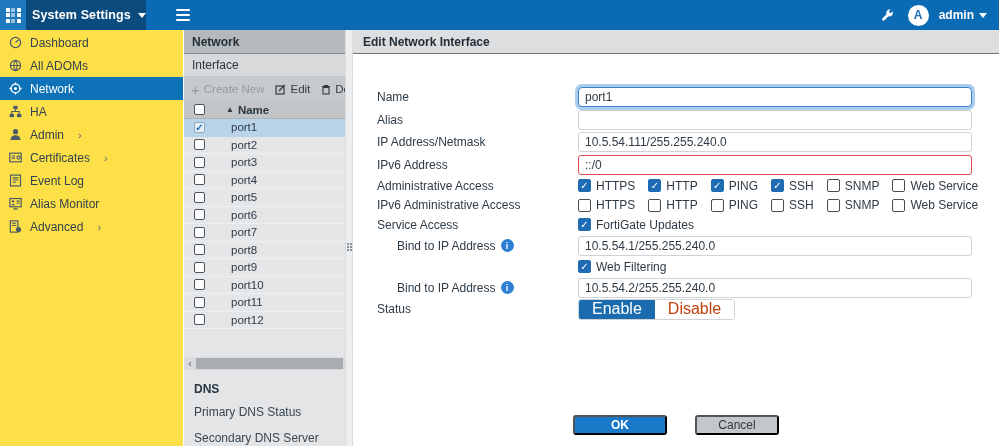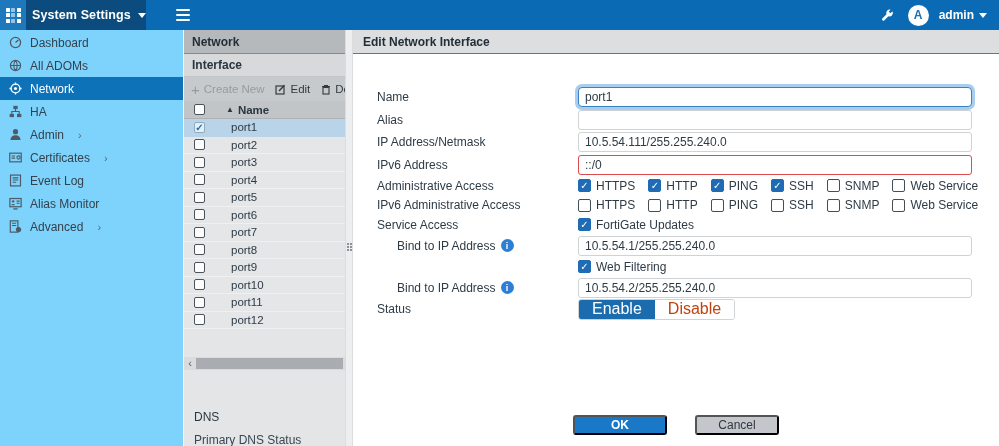--- a/index.html
+++ b/index.html
@@ -18,49 +18,49 @@
   .ss-label { font-size:12.5px; font-weight:bold; letter-spacing:0.1px; }
   .chev-dn { width:0; height:0; border-left:4px solid transparent; border-right:4px solid transparent; border-top:5px solid #fff; margin-top:1px; }
   .hamburger { margin-left:30px; display:flex; flex-direction:column; gap:2.5px; cursor:pointer; }
   .hamburger i { display:block; width:14px; height:2.5px; background:#fff; border-radius:1px; }
   .tb-spacer { flex:1; }
   .wrench { margin-right:14px; cursor:pointer; display:flex; }
   .avatar { width:21px; height:21px; border-radius:50%; background:#fff; color:#1a6fb5; font-weight:bold; font-size:12px; display:flex; align-items:center; justify-content:center; margin-right:5px; }
   .userbox { display:flex; align-items:center; gap:5px; padding-right:12px; cursor:pointer; }
   .username { font-size:12px; font-weight:bold; }
   
-  .sidebar { position:absolute; top:30px; left:0; width:183px; bottom:0; background:#7dd3fc; padding-top:1px; }
+  .sidebar { position:absolute; top:30px; left:0; width:183px; bottom:0; background:#fde047; padding-top:1px; }
   .side-item { height:23px; display:flex; align-items:center; padding-left:9px; gap:8px; font-size:12px; color:#33424e; cursor:pointer; white-space:nowrap; }
   .side-item .sicon { width:13px; height:13px; display:flex; align-items:center; justify-content:center; color:#4c5b67; }
   .side-item.selected { background:#0e72b9; color:#fff; }
   .side-item.selected .sicon { color:#fff; }
   .side-sub { color:#5a6a76; font-size:11px; margin-left:6px; }
   
   .mid { position:absolute; top:30px; left:183px; width:162px; bottom:0; background:#e3e5e7; overflow:hidden; border-left:1px solid #fdfdfd; }
   .mid-title { height:24px; background:#b5b9bc; border-bottom:1px solid #84898d; display:flex; align-items:center; padding-left:8px; font-weight:bold; font-size:12px; color:#222f39; }
-  .mid-section { height:23px; background:#d7d9db; border-bottom:1px solid #c3c6c9; display:flex; align-items:center; padding-left:8px; font-weight:bold; font-size:12px; color:#2a3740; }
+  .mid-section { height:23px; background:#d7d9db; border-bottom:1px solid #c3c6c9; display:flex; align-items:center; padding-left:8px; font-weight:normal; font-size:12px; color:#2a3740; }
   .toolbar { height:24px; background:#c7cacd; display:flex; align-items:center; padding-left:7px; font-size:11.5px; white-space:nowrap; overflow:hidden; }
   .tbtn { display:flex; align-items:center; gap:4px; cursor:pointer; flex:none; }
   .tbtn.disabled { color:#959ba1; cursor:default; }
   .tbtn.dark { color:#333b42;text-align:right; }
   .tb-plus { font-size:15px; font-weight:normal; line-height:1; }
   .tb-gap { width:11px; flex:none; }
   .thead { height:18px; background:#c2c5c8; border-bottom:1px solid #aeb2b5; display:flex; align-items:center; font-size:11.5px; font-weight:bold; color:#2a3740; }
   .cb-sm { width:11px; height:11px; border:1.5px solid #4a525a; border-radius:2px; background:#fdfdfd; margin-left:10px; flex:none; cursor:pointer; }
   .cb-sm.checked { background:#e6eef6; border-color:#8fa9c0; color:#1f6cb4; font-size:10px; font-weight:bold; line-height:9px; text-align:center; }
   .sortlbl { margin-left:21px; display:flex; align-items:center; gap:4px; cursor:pointer; }
   .sort-arrow { font-size:8px; }
   .trow { height:17.5px; display:flex; align-items:center; background:#e4e6e8; border-bottom:1px solid #eef0f1; font-size:11.5px; color:#2e3b46; cursor:pointer; }
   .trow.selected { background:#b9d3e9; border-bottom-color:#b9d3e9; }
   .trow .pname { margin-left:26px; }
   .hscroll { position:absolute; left:0; right:0; top:327px; height:13px; background:#d9dbdd; display:flex; align-items:center; }
   .hs-arrow { width:12px; text-align:center; font-size:11px; color:#5a6167; cursor:pointer; line-height:13px; }
   .hs-thumb { flex:1; height:11px; background:#a9adb1; margin-right:2px; cursor:pointer; }
   .dns { position:absolute; left:0; right:0; top:348px; padding:4px 0 0 10px; font-size:12px; color:#3a4752; }
-  .dns-title { font-weight:normal; color:#2a3740; margin-bottom:9px;margin-top:28px; }
+  .dns-title { font-weight:bold; color:#2a3740; margin-bottom:9px; }
   .dns-row { margin-bottom:12px; }
   
   .splitter { position:absolute; top:30px; left:345px; width:8px; bottom:0; background:#eceeef; border-left:1px solid #dadcde; border-right:1px solid #dadcde; }
   .grip { position:absolute; top:210px; left:0; width:6px; height:14px; display:grid; grid-template-columns:2px 2px; grid-template-rows:2px 2px 2px; gap:1px; justify-content:center; align-content:center; cursor:col-resize; }
   .grip span { background:#8b9197; }
   
   .rightp { position:absolute; top:30px; left:353px; right:0; bottom:0; background:#fff; }
   .rp-title { height:24px; background:#dcdee0; border-bottom:1px solid #6f7478; display:flex; align-items:center; padding-left:10px; font-weight:bold; font-size:12px; color:#222f39; }
   .form { position:absolute; top:24px; left:0; right:0; bottom:0; padding:33px 0 0 24px; }
   .frow { display:flex; align-items:flex-start; margin-bottom:2.5px; }

